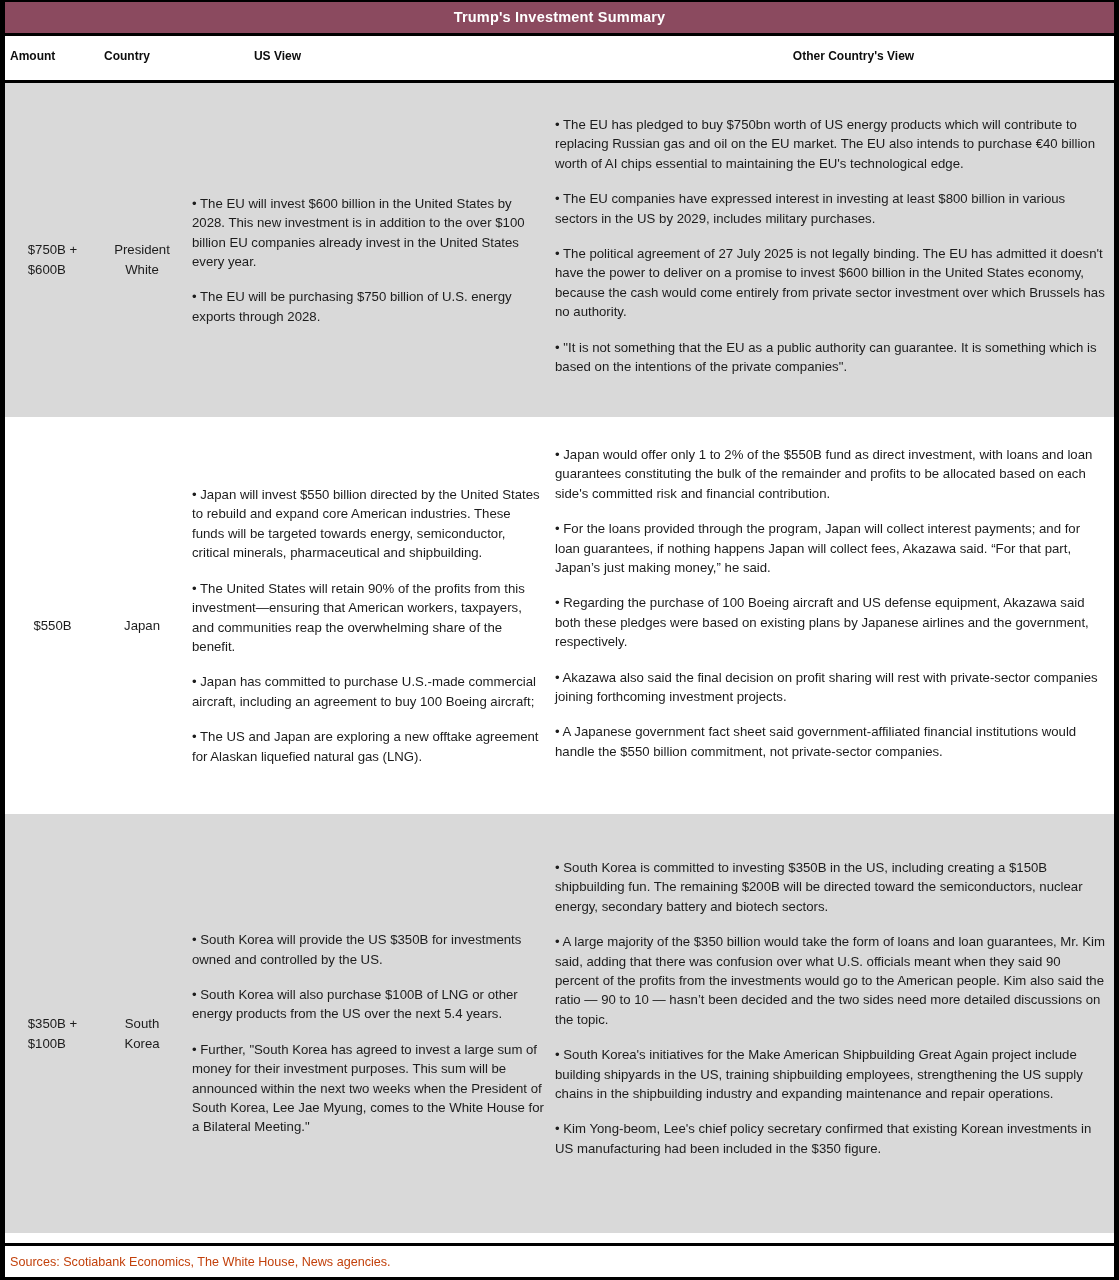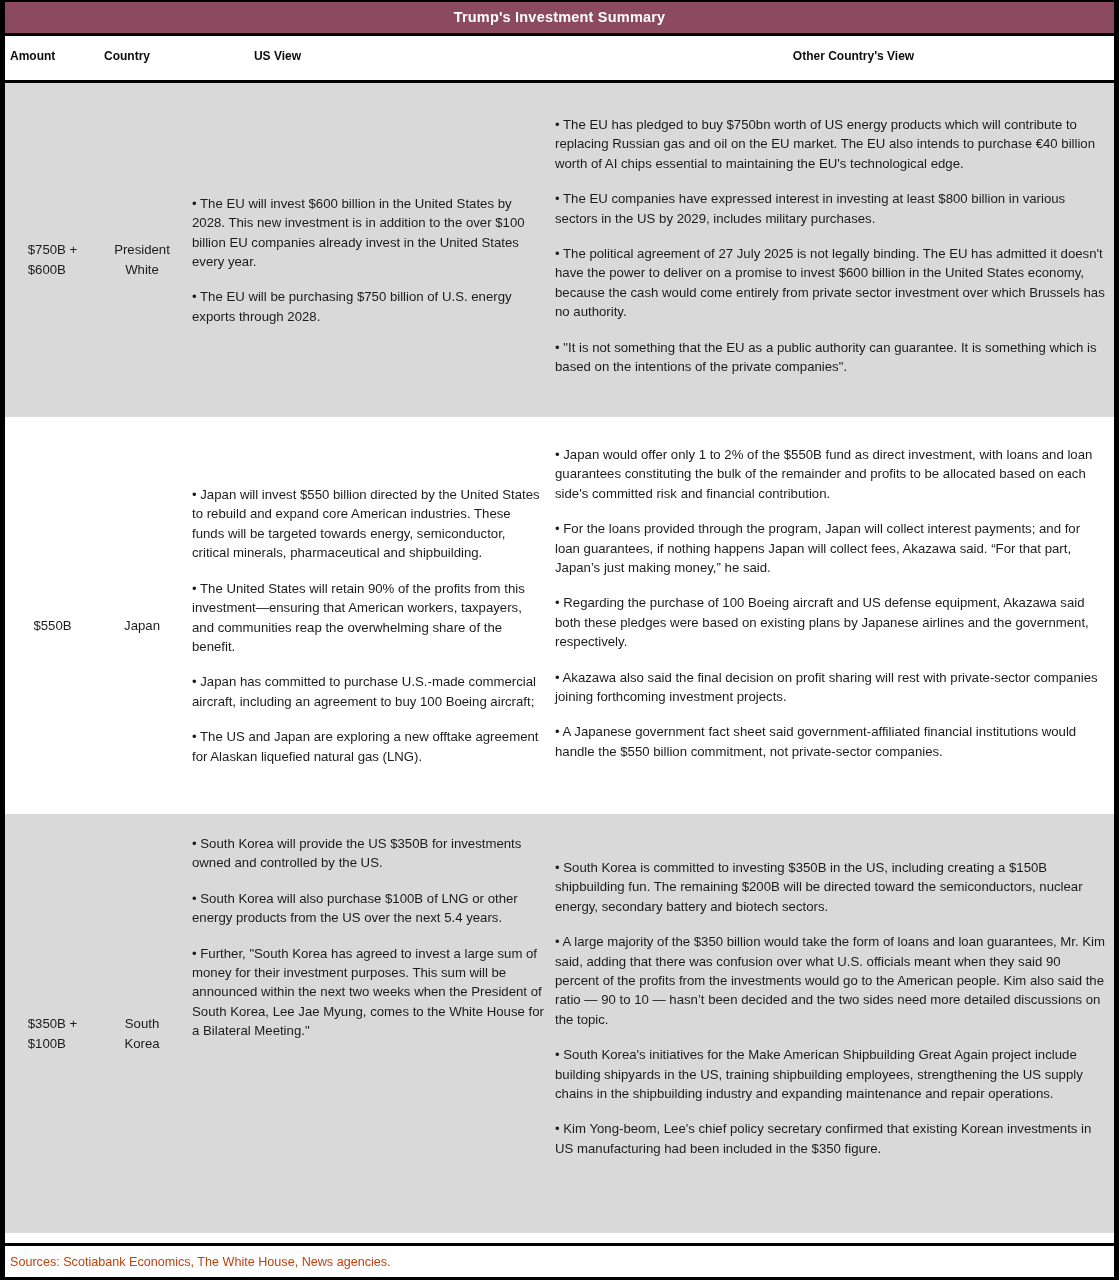--- a/index.html
+++ b/index.html
@@ -124,21 +124,21 @@
     flex: 1 1 auto;
     padding: 0 6px 0 5px;
     display: flex;
     flex-direction: column;
     justify-content: center;
   }
 
   .row-1 .cell-other { justify-content: flex-start; padding-top: 12px; }
   .row-2 .cell-other { justify-content: flex-start; padding-top: 8px; }
   .row-3 .cell-other { justify-content: flex-start; padding-top: 24px; }
-  .row-3 .cell-us { justify-content: flex-start; }
+  .row-3 .cell-us { justify-content: center; }
 
   .bullet {
     margin: 0 0 16px 0;
     text-align: left;
   }
   .bullet:last-child { margin-bottom: 0; }
 
   
   .sources-bar {
     flex: 0 0 auto;

